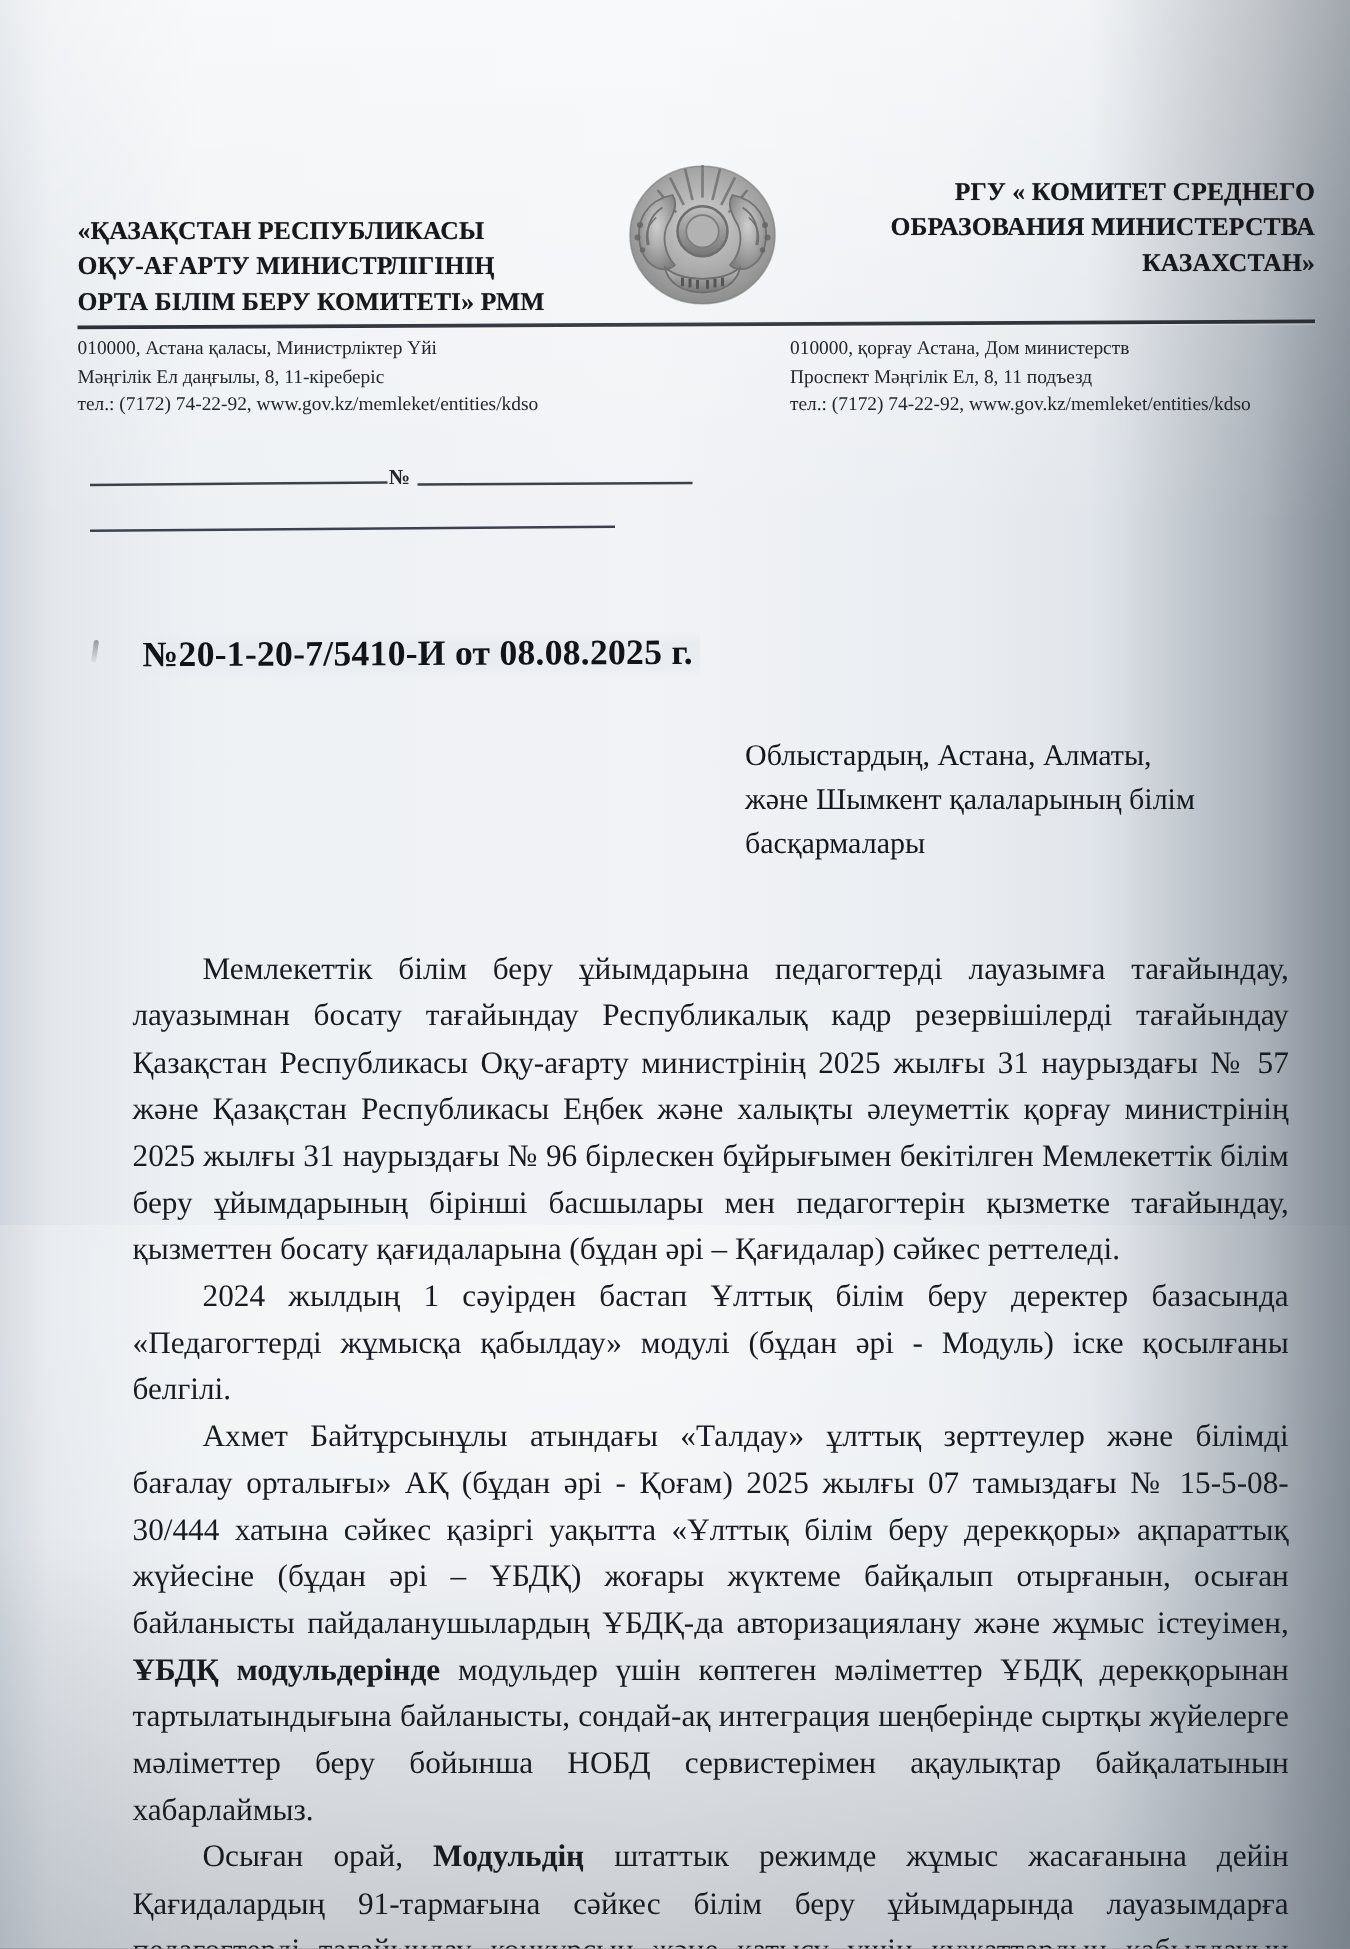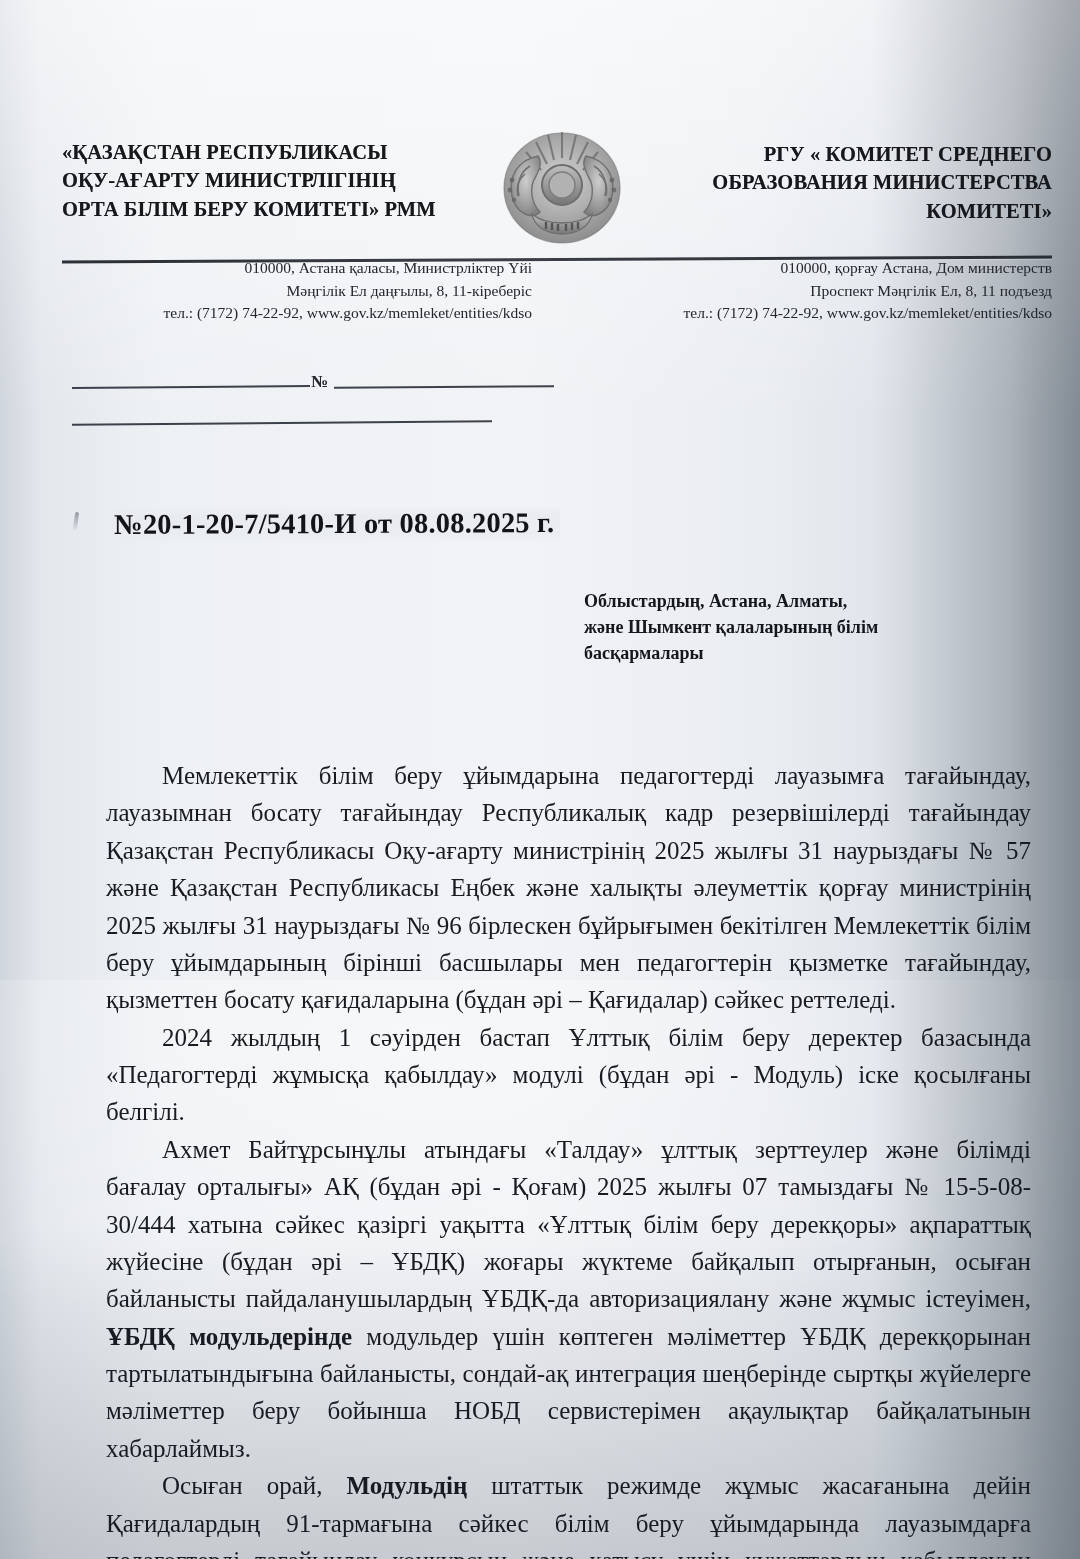--- a/index.html
+++ b/index.html
@@ -56,20 +56,21 @@
     align-items: flex-start;
     justify-content: space-between;
   }
   .org-block {
     font-weight: bold;
     font-size: 20.5px;
     line-height: 1.38;
     letter-spacing: .1px;
     color: #16181c;
     text-shadow: 0 0 .6px rgba(30,34,40,.55);
+    margin-top: 33px;
   }
   .org-left { width: 400px; text-align: left; }
   .org-right { width: 390px; text-align: right; margin-top: 2px; }
   .org-block div { white-space: nowrap; }
   .org-right div { white-space: normal; }
 
   .emblem-wrap {
     width: 150px;
     display: flex;
     justify-content: center;
@@ -82,24 +83,23 @@
     position: absolute;
     left: 62px; top: 258px; width: 990px; height: 3px;
     background: linear-gradient(90deg, #2b2f36 0%, #3a3f47 45%, #2a2e35 100%);
     transform: rotate(-0.28deg);
     box-shadow: 0 1px 1px rgba(255,255,255,.35);
   }
 
   
   .addresses {
     position: absolute;
-    left: 62px; top: 257px; width: 990px;
+    left: 62px; top: 268px; width: 990px;
     display: flex;
     justify-content: space-between;
-    text-align: right;
   }
   .addr {
     font-size: 15.5px;
     line-height: 1.46;
     color: #23262c;
   }
   .addr-left { width: 470px; }
   .addr-right { width: 420px; }
   .addr .u { text-decoration-thickness: 1px; }
 
@@ -146,23 +146,23 @@
     left: 74px; top: 512px;
     width: 4px; height: 18px;
     background: linear-gradient(180deg, rgba(70,76,86,.50), rgba(70,76,86,.05));
     border-radius: 2px;
     transform: rotate(8deg);
   }
 
   
   .addressee {
     position: absolute;
-    left: 584px; top: 588px; width: 430px;
-    font-size: 18px;
-    font-weight: bold;
+    left: 596px; top: 588px; width: 430px;
+    font-size: 24px;
+    font-weight: normal;
     line-height: 1.45;
     color: #14171c;
   }
 
   
   .body-text {
     position: absolute;
     left: 106px; top: 757px; width: 925px;
     font-size: 25px;
     line-height: 1.495;
@@ -250,21 +250,21 @@
               <circle cx="120" cy="58" r="2.4"></circle>
             <circle cx="122" cy="68" r="2.4"></circle>
               <circle cx="118" cy="78" r="2.2"></circle>
           </g>
         </svg>
       </div>
 
       <div class="org-block org-right">
         <div>РГУ « КОМИТЕТ СРЕДНЕГО</div>
         <div>ОБРАЗОВАНИЯ МИНИСТЕРСТВА</div>
-        <div>КОМИТЕТІ»</div>
+        <div>КАЗАХСТАН»</div>
       </div>
     </div>
 
     <div class="head-rule"></div>
 
     <div class="addresses">
       <div class="addr addr-left">
         <div>010000, Астана қаласы, Министрліктер Үйі</div>
         <div>Мәңгілік Ел даңғылы, 8, 11-кіреберіс</div>
         <div><span>тел.: (7172) 74-22-92, </span><span class="u">www.gov.kz/memleket/entities/kdso</span></div>

